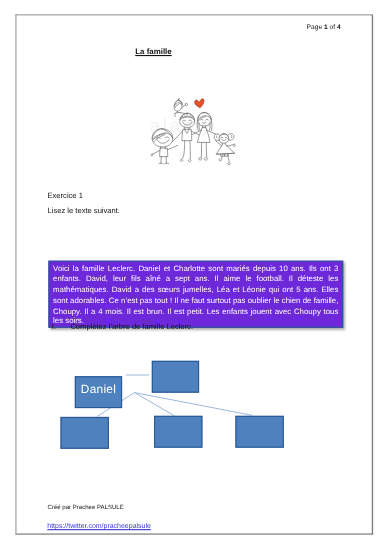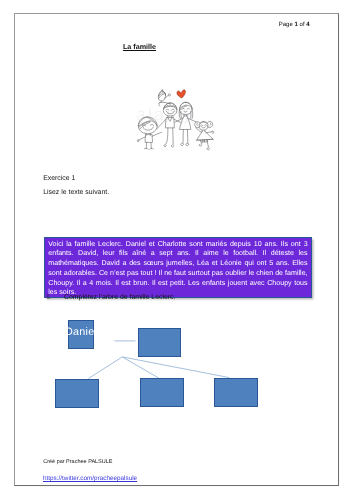--- a/index.html
+++ b/index.html
@@ -170,21 +170,21 @@
 
   <svg class="links" viewBox="0 0 353 500">
     <g stroke="#95B3D7" stroke-width="0.85" fill="none">
       <line x1="114.4" y1="340.9" x2="135.5" y2="340.9"></line>
       <line x1="122.3" y1="356.9" x2="88.3" y2="378.6"></line>
       <line x1="122.3" y1="356.9" x2="158.6" y2="378.0"></line>
       <line x1="122.3" y1="356.9" x2="229.3" y2="377.6"></line>
     </g>
   </svg>
 
-  <div class="tbox" style="left:68px;top:320px;width:26px;height:28.7px;">
+  <div class="tbox" style="left:68px;top:342px;width:43px;height:28.7px;">
       <span>Daniel</span>
     </div>
   <div class="tbox" style="left:137.5px;top:328px;width:43.5px;height:28.5px;">
       <span></span>
     </div>
   <div class="tbox" style="left:55px;top:378.5px;width:44px;height:29px;">
       <span></span>
     </div>
   <div class="tbox" style="left:139.5px;top:378px;width:44.5px;height:29px;">
       <span></span>

